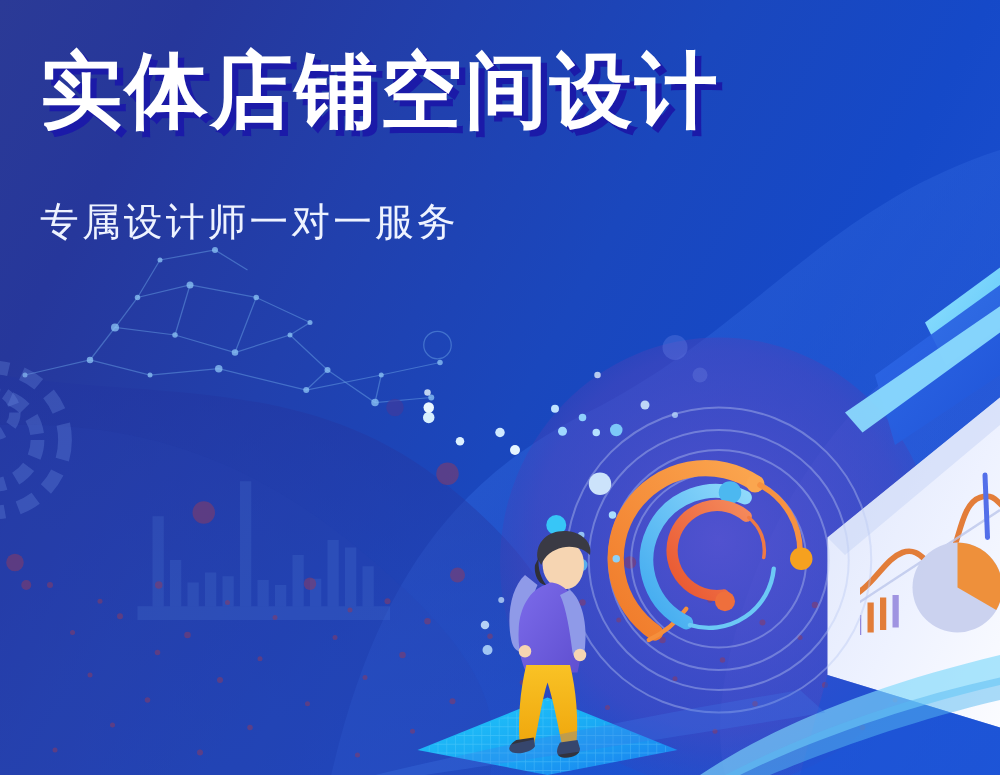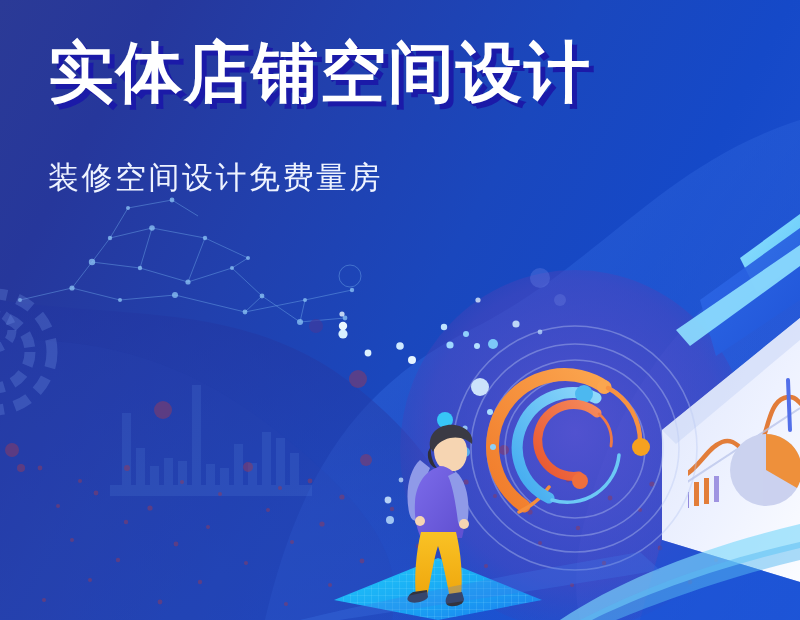--- a/index.html
+++ b/index.html
@@ -14,21 +14,21 @@
     background: linear-gradient(118deg,
         #2b3a96 0%, #26379b 14%, #2140ad 33%,
         #1a47bd 52%, #1549c8 70%, #1b4fd0 86%, #2056d6 100%);
   }
   .layer { position: absolute; inset: 0; }
   svg.layer { display: block; }
 
   
   #text-block {
     position: absolute;
-    left: 48px; top: 36px;
+    left: 32px; top: 36px;
     z-index: 40;
   }
   #main-title {
     font-size: 66px;
     font-weight: 700;
     color: #ffffff;
     letter-spacing: 2px;
     line-height: 1.12;
     margin: 0;
     white-space: nowrap;
@@ -377,16 +377,16 @@
   </svg>
 
   <svg class="layer" viewBox="0 0 800 620">
     <path d="M560,620 C620,580 700,548 800,524 L800,548 C706,570 632,600 592,620 Z" fill="#7fd9fb" opacity=".65"></path>
     <path d="M580,620 C650,584 720,560 800,542 L800,560 C724,578 660,602 616,620 Z" fill="#58b9f2" opacity=".5"></path>
     <path d="M300,620 C400,596 520,572 640,552 L660,570 C540,590 420,608 340,620 Z" fill="#3f7ae8" opacity=".28"></path>
   </svg>
 
   <div id="text-block">
     <h1 id="main-title">实体店铺空间设计</h1>
-    <p class="subtitle" id="subtitle-1">装修空间设计免费量房</p>
+    <p class="subtitle" id="subtitle-1">专属设计师一对一服务</p>
   </div>
 
 </div>
 
 </body></html>

